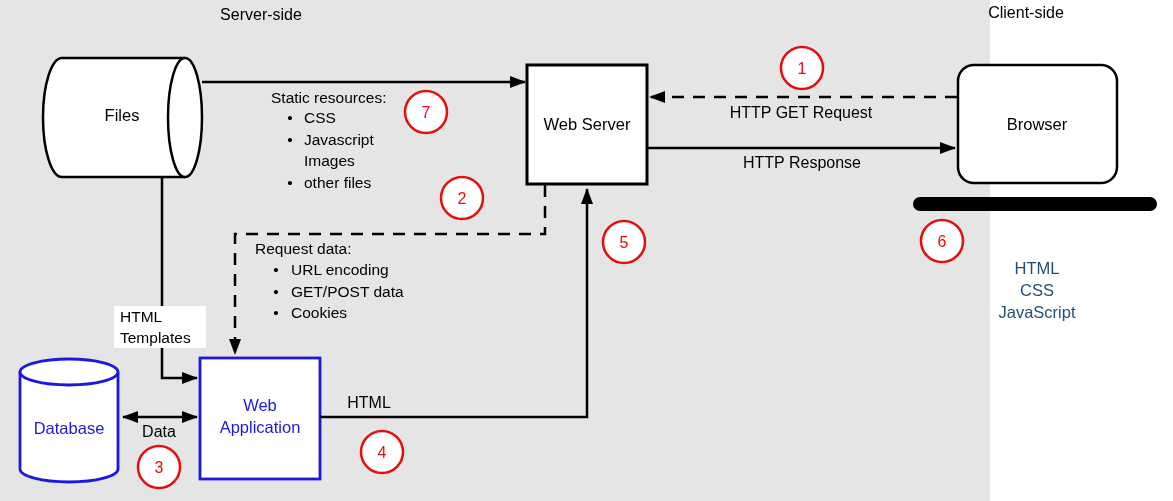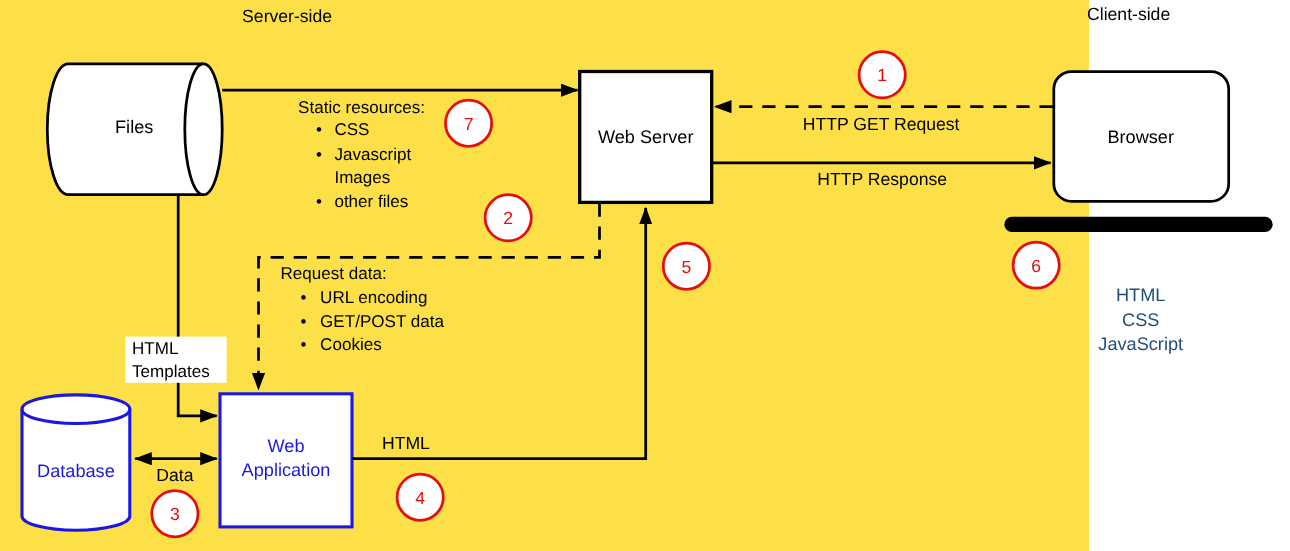--- a/index.html
+++ b/index.html
@@ -1,17 +1,17 @@
 <!DOCTYPE html>
 <html><head>
 <meta charset="utf-8">
 <style>
   html, body { margin: 0; padding: 0; background: #ffffff; }
   body { width: 1173px; height: 501px; overflow: hidden; }
-  #canvas { position: relative; width: 990px; height: 501px; background: #fde047; }
+  #canvas { position: relative; width: 990px; height: 501px; background: #e5e5e5; }
   svg { display: block; }
   text {
     font-family: "Liberation Sans", "DejaVu Sans", sans-serif;
     fill: #000000;
   }
   .t15  { font-size: 15.5px; }
   .t16  { font-size: 16px; }
   .t165 { font-size: 16.5px; }
   .mid  { text-anchor: middle; }
   .blue-text  { fill: #1b18e0; }

